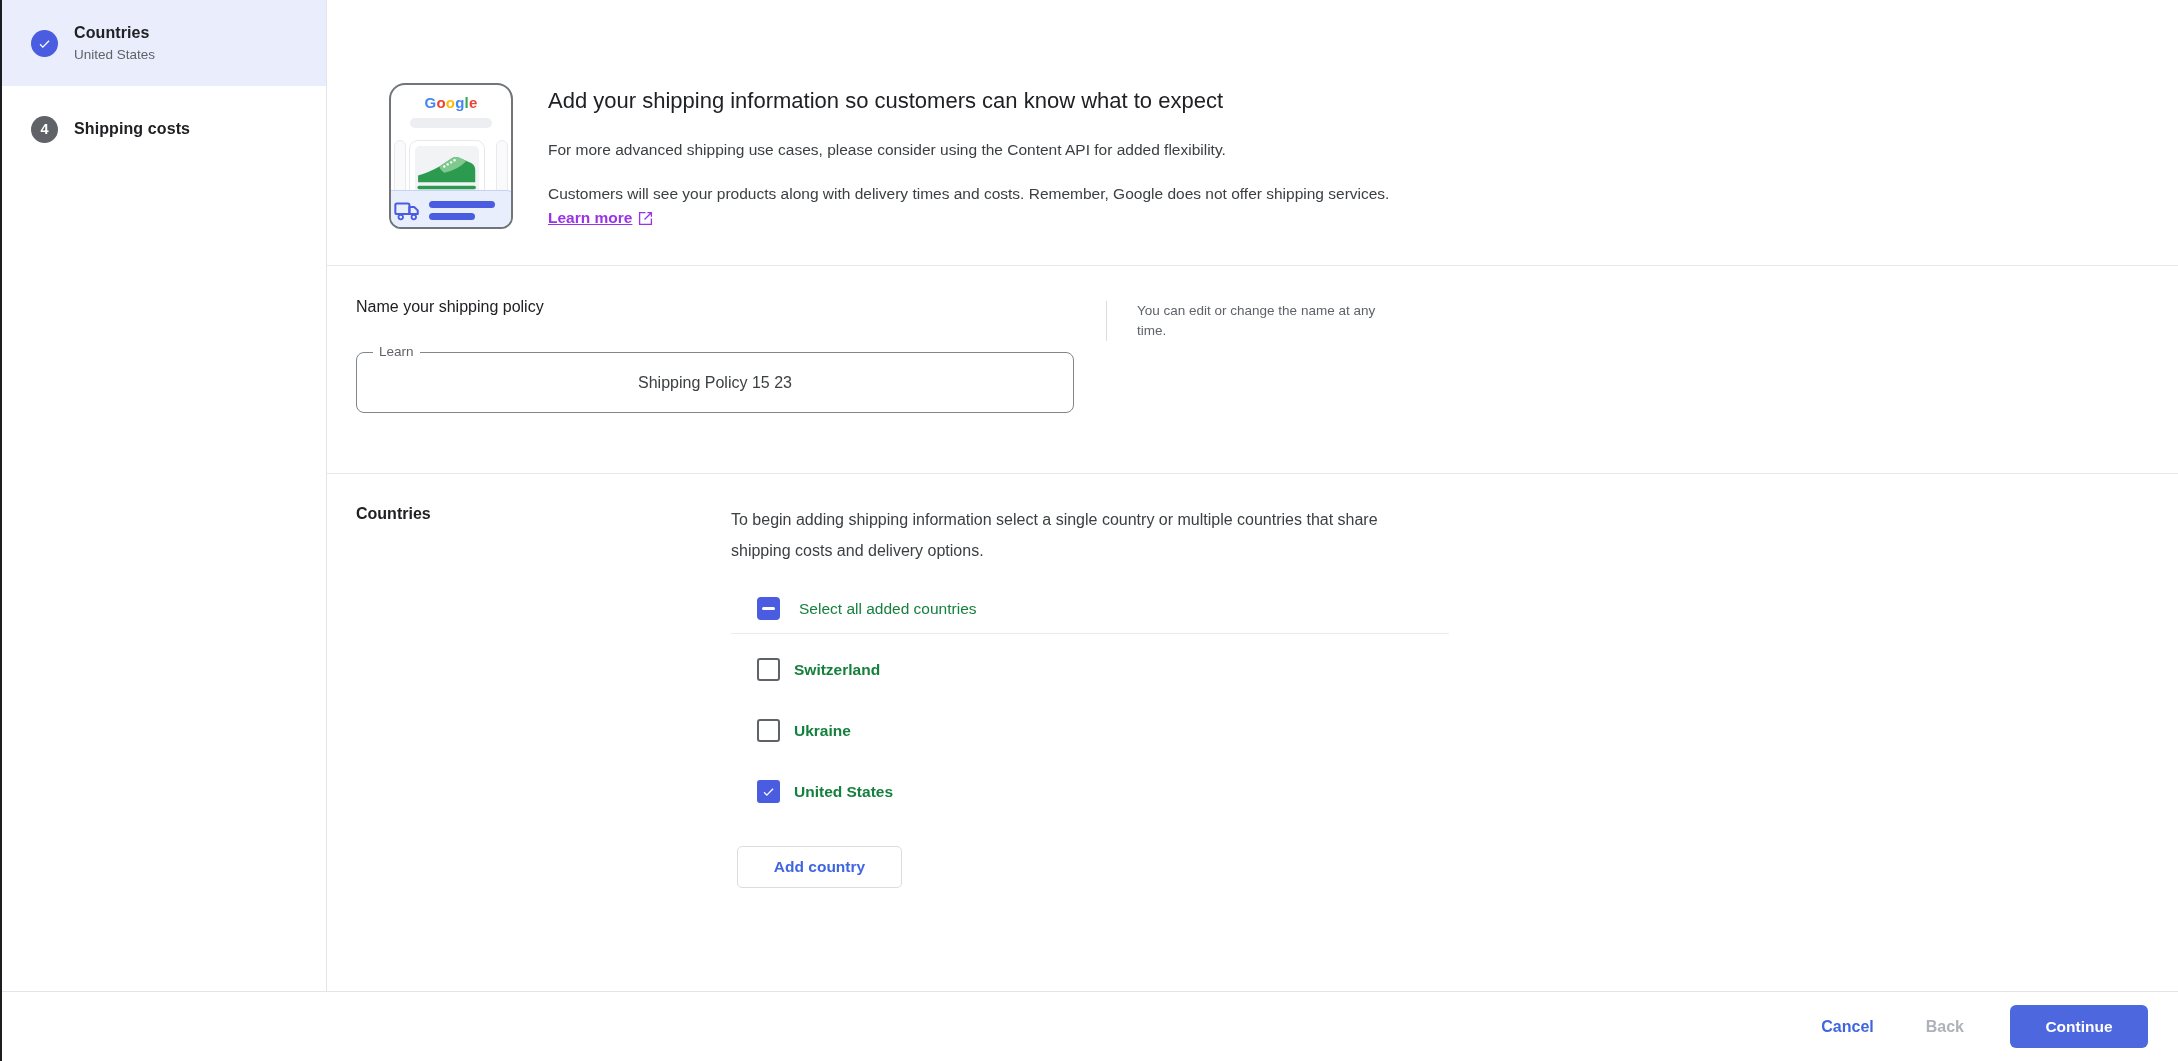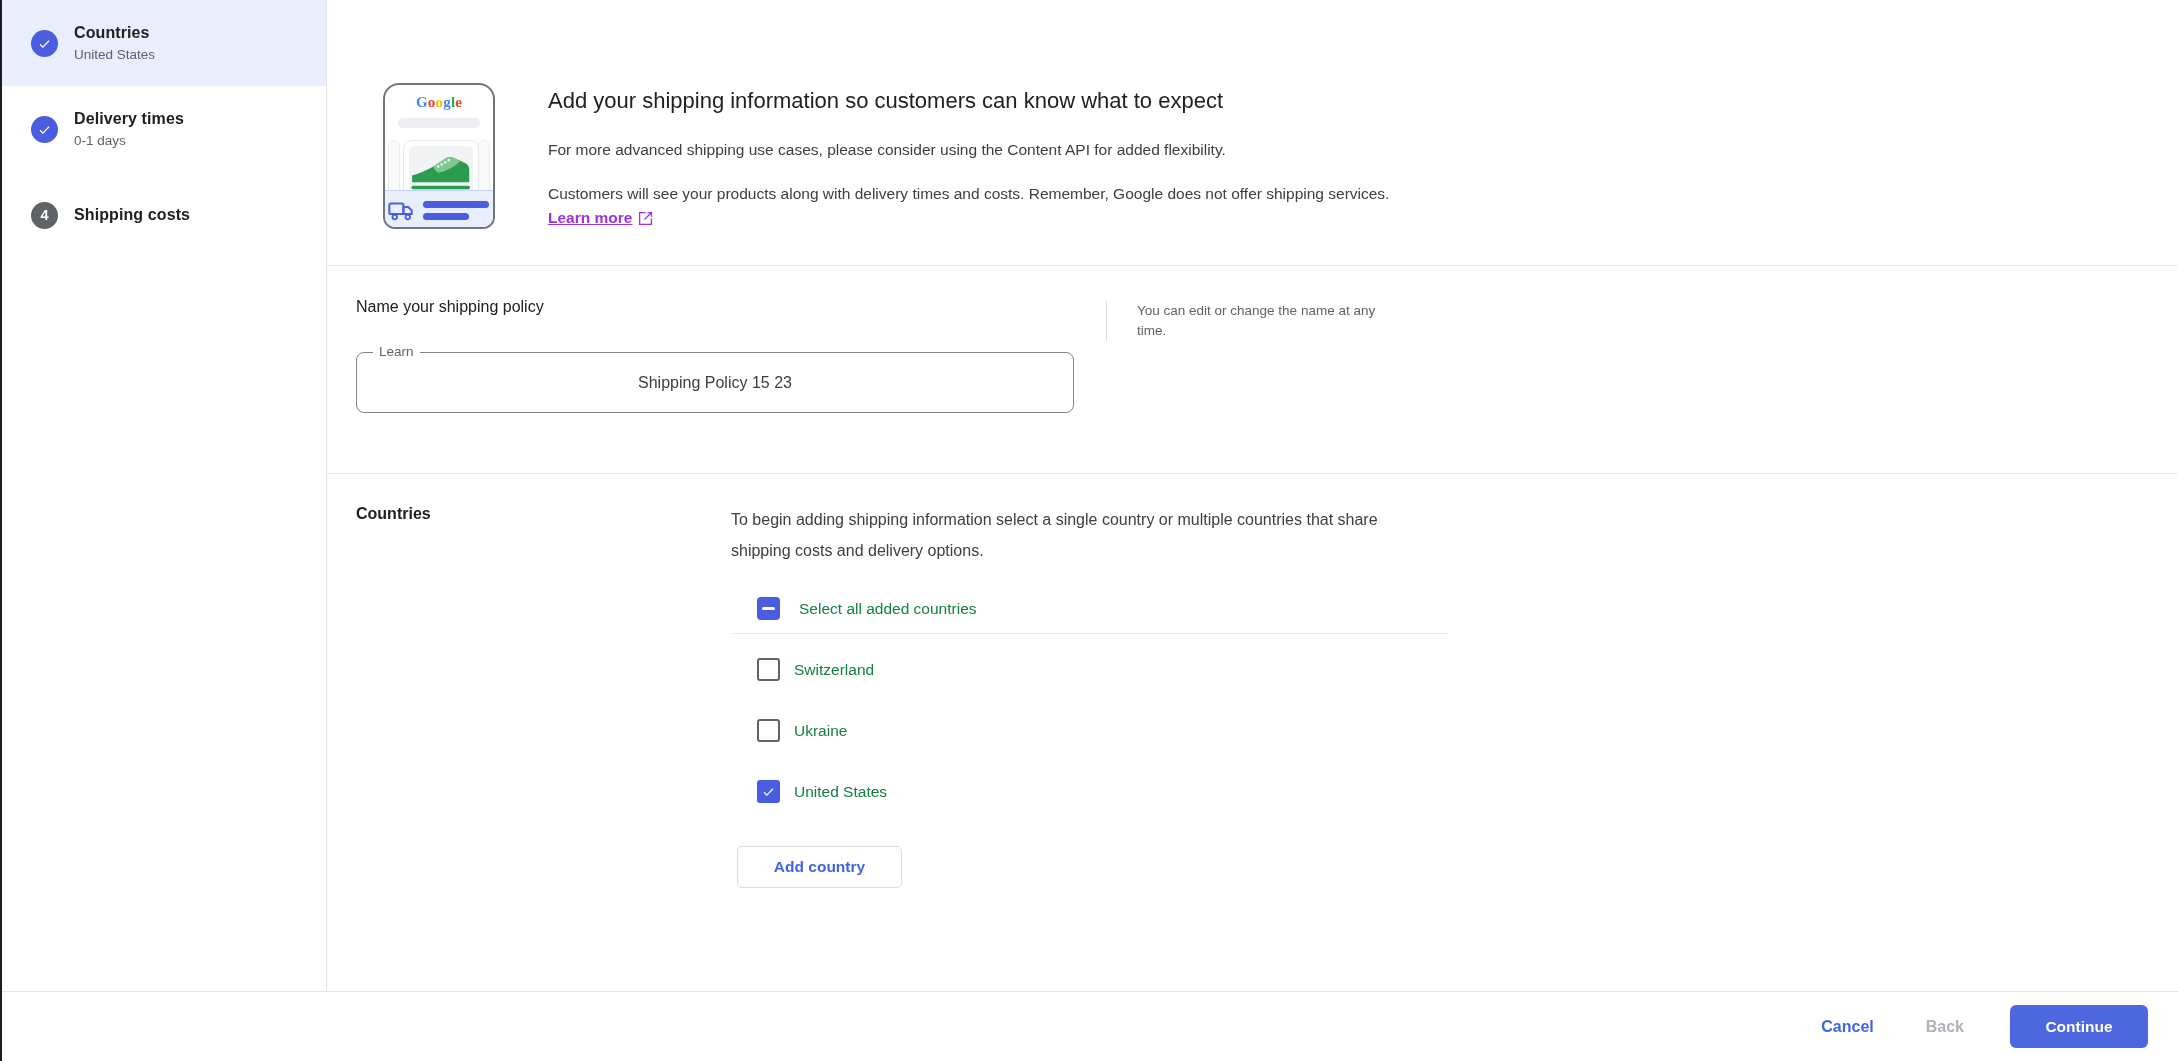--- a/index.html
+++ b/index.html
@@ -21,22 +21,22 @@
   .step-text{display:flex;flex-direction:column;}
   .step-title{font-size:16px;font-weight:700;color:#202124;line-height:20px;letter-spacing:.1px;}
   .step-sub{font-size:13.5px;color:#5f6368;line-height:18px;margin-top:3px;}
 
   
   .content{flex:1;min-width:0;position:relative;}
   .hdr{display:flex;padding:80px 60px 0 50px;gap:46px;}
 
   
   .illus{width:125px;height:152px;position:relative;flex:none;}
-  .phone{position:absolute;left:6px;top:3px;width:112px;height:146px;background:#fff;
-    border:2px solid #70757a;border-radius:16px 16px 12px 12px;overflow:hidden;font-family:Liberation Serif, serif;}
+  .phone{position:absolute;left:12px;top:3px;width:124px;height:146px;background:#fff;
+    border:2px solid #70757a;border-radius:16px 16px 12px 12px;overflow:hidden;}
   .glogo{display:block;text-align:center;margin-top:9px;font-size:15px;font-weight:700;letter-spacing:.2px;}
   .glogo span:nth-child(1){color:#4285F4;} .glogo span:nth-child(2){color:#EA4335;}
   .glogo span:nth-child(3){color:#FBBC05;} .glogo span:nth-child(4){color:#4285F4;}
   .glogo span:nth-child(5){color:#34A853;} .glogo span:nth-child(6){color:#EA4335;}
   .searchbar{margin:7px auto 0;width:82px;height:10px;border-radius:5px;background:#eceef1;}
   .sideflap{position:absolute;top:55px;width:12px;height:88px;border:1.5px solid #e8eaed;border-radius:6px;background:#fafafa;}
   .sideflap.l{left:3px;} .sideflap.r{right:3px;}
   .prodcard{position:absolute;left:18px;top:55px;width:76px;height:92px;background:#fff;
     border:1.5px solid #e6e8eb;border-radius:9px;padding:5px;}
   .shoe-tile{width:100%;height:52px;background:#f1f3f4;border-radius:5px;display:flex;align-items:center;justify-content:center;}
@@ -80,21 +80,21 @@
 
   .ckrow{display:flex;align-items:center;cursor:pointer;}
   .ckrow.selall{margin-top:31px;padding-left:26px;}
   .ckrow.country{padding-left:26px;}
   .ckbox{width:23px;height:23px;border:2px solid #5f6368;border-radius:3px;background:#fff;flex:none;
     display:flex;align-items:center;justify-content:center;}
   .ckbox.on{background:#4a5ce0;border-color:#4a5ce0;}
   .ckbox.ind{background:#4a5ce0;border-color:#4a5ce0;border-radius:4px;}
   .ckbox.ind::after{content:"";width:13px;height:3px;background:#fff;border-radius:1.5px;}
   .cklabel{margin-left:19px;font-size:15.5px;color:#15803d;}
-  .ckrow.country .cklabel{margin-left:14px;}
+  .ckrow.country .cklabel{margin-left:14px;font-weight:bold;}
   .listdiv{width:718px;height:1px;background:#ececef;margin-top:13px;}
   .ckrow.c1{margin-top:24px;} .ckrow.c2{margin-top:38px;} .ckrow.c3{margin-top:38px;}
 
   .add-btn{margin-top:43px;margin-left:6px;width:165px;height:42px;border:1px solid #dadce0;border-radius:5px;
     background:#fff;color:#3f66e0;font-size:15.5px;font-weight:700;font-family:"Liberation Sans",sans-serif;cursor:pointer;}
 
   
   .footer{position:absolute;left:0;right:0;bottom:0;height:70px;background:#fff;border-top:1px solid #e4e5e9;
     display:flex;align-items:center;justify-content:flex-end;padding-right:30px;gap:12px;z-index:30;}
   .txtbtn{border:none;background:transparent;font-size:16px;font-weight:700;cursor:pointer;
@@ -118,31 +118,20 @@
               <path d="M9.3 16.2 5.6 12.5l-1.4 1.4 5.1 5.1L20 8.3l-1.4-1.4z"></path>
             </svg>
         </span>
         <span class="step-text">
           <span class="step-title">Countries</span>
           <span class="step-sub">United States</span>
         </span>
       </div>
 
 
-      <div class="step">
-        <span class="step-circle">
-          <svg width="15" height="15" viewBox="0 0 24 24" fill="#fff">
-              <path d="M9.3 16.2 5.6 12.5l-1.4 1.4 5.1 5.1L20 8.3l-1.4-1.4z"></path>
-            </svg>
-        </span>
-        <span class="step-text">
-          <span class="step-title">Delivery times</span>
-          <span class="step-sub">0-1 days</span>
-        </span>
-      </div>
 
       <div class="step">
         <span class="step-circle gray">4</span>
         <span class="step-text">
           <span class="step-title">Shipping costs</span>
         </span>
       </div>
     </div>
 
     <div class="content">

